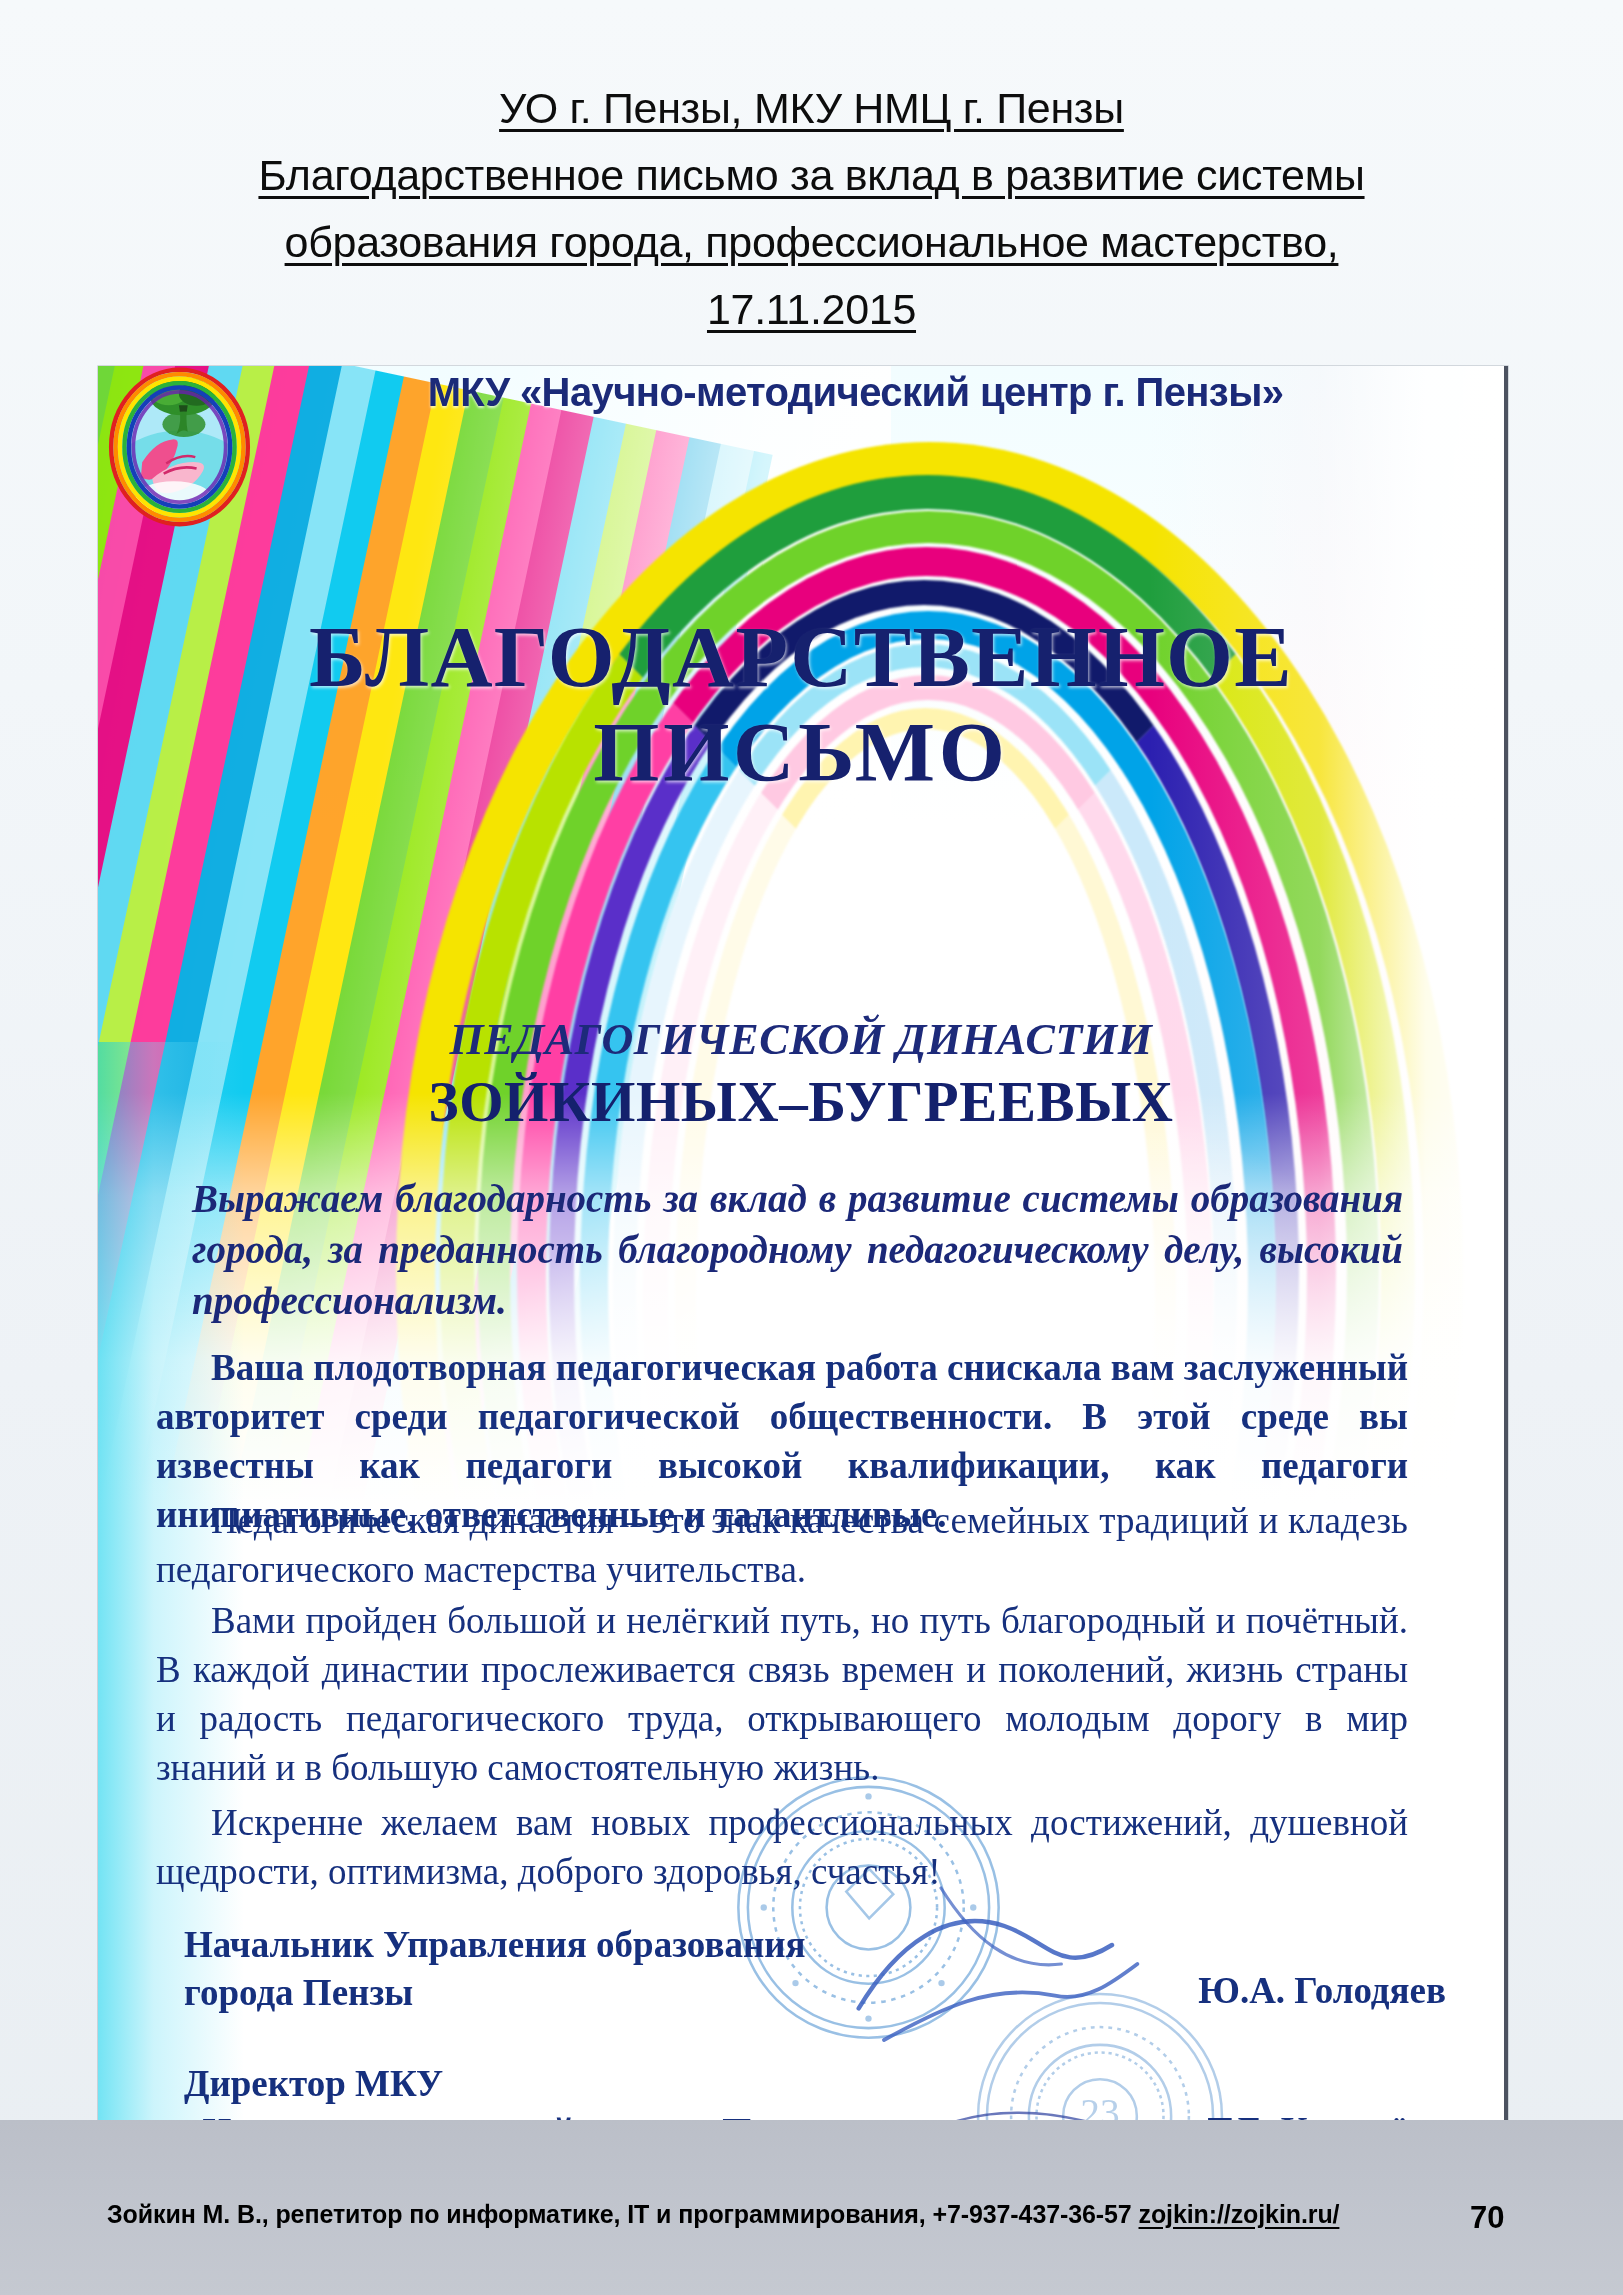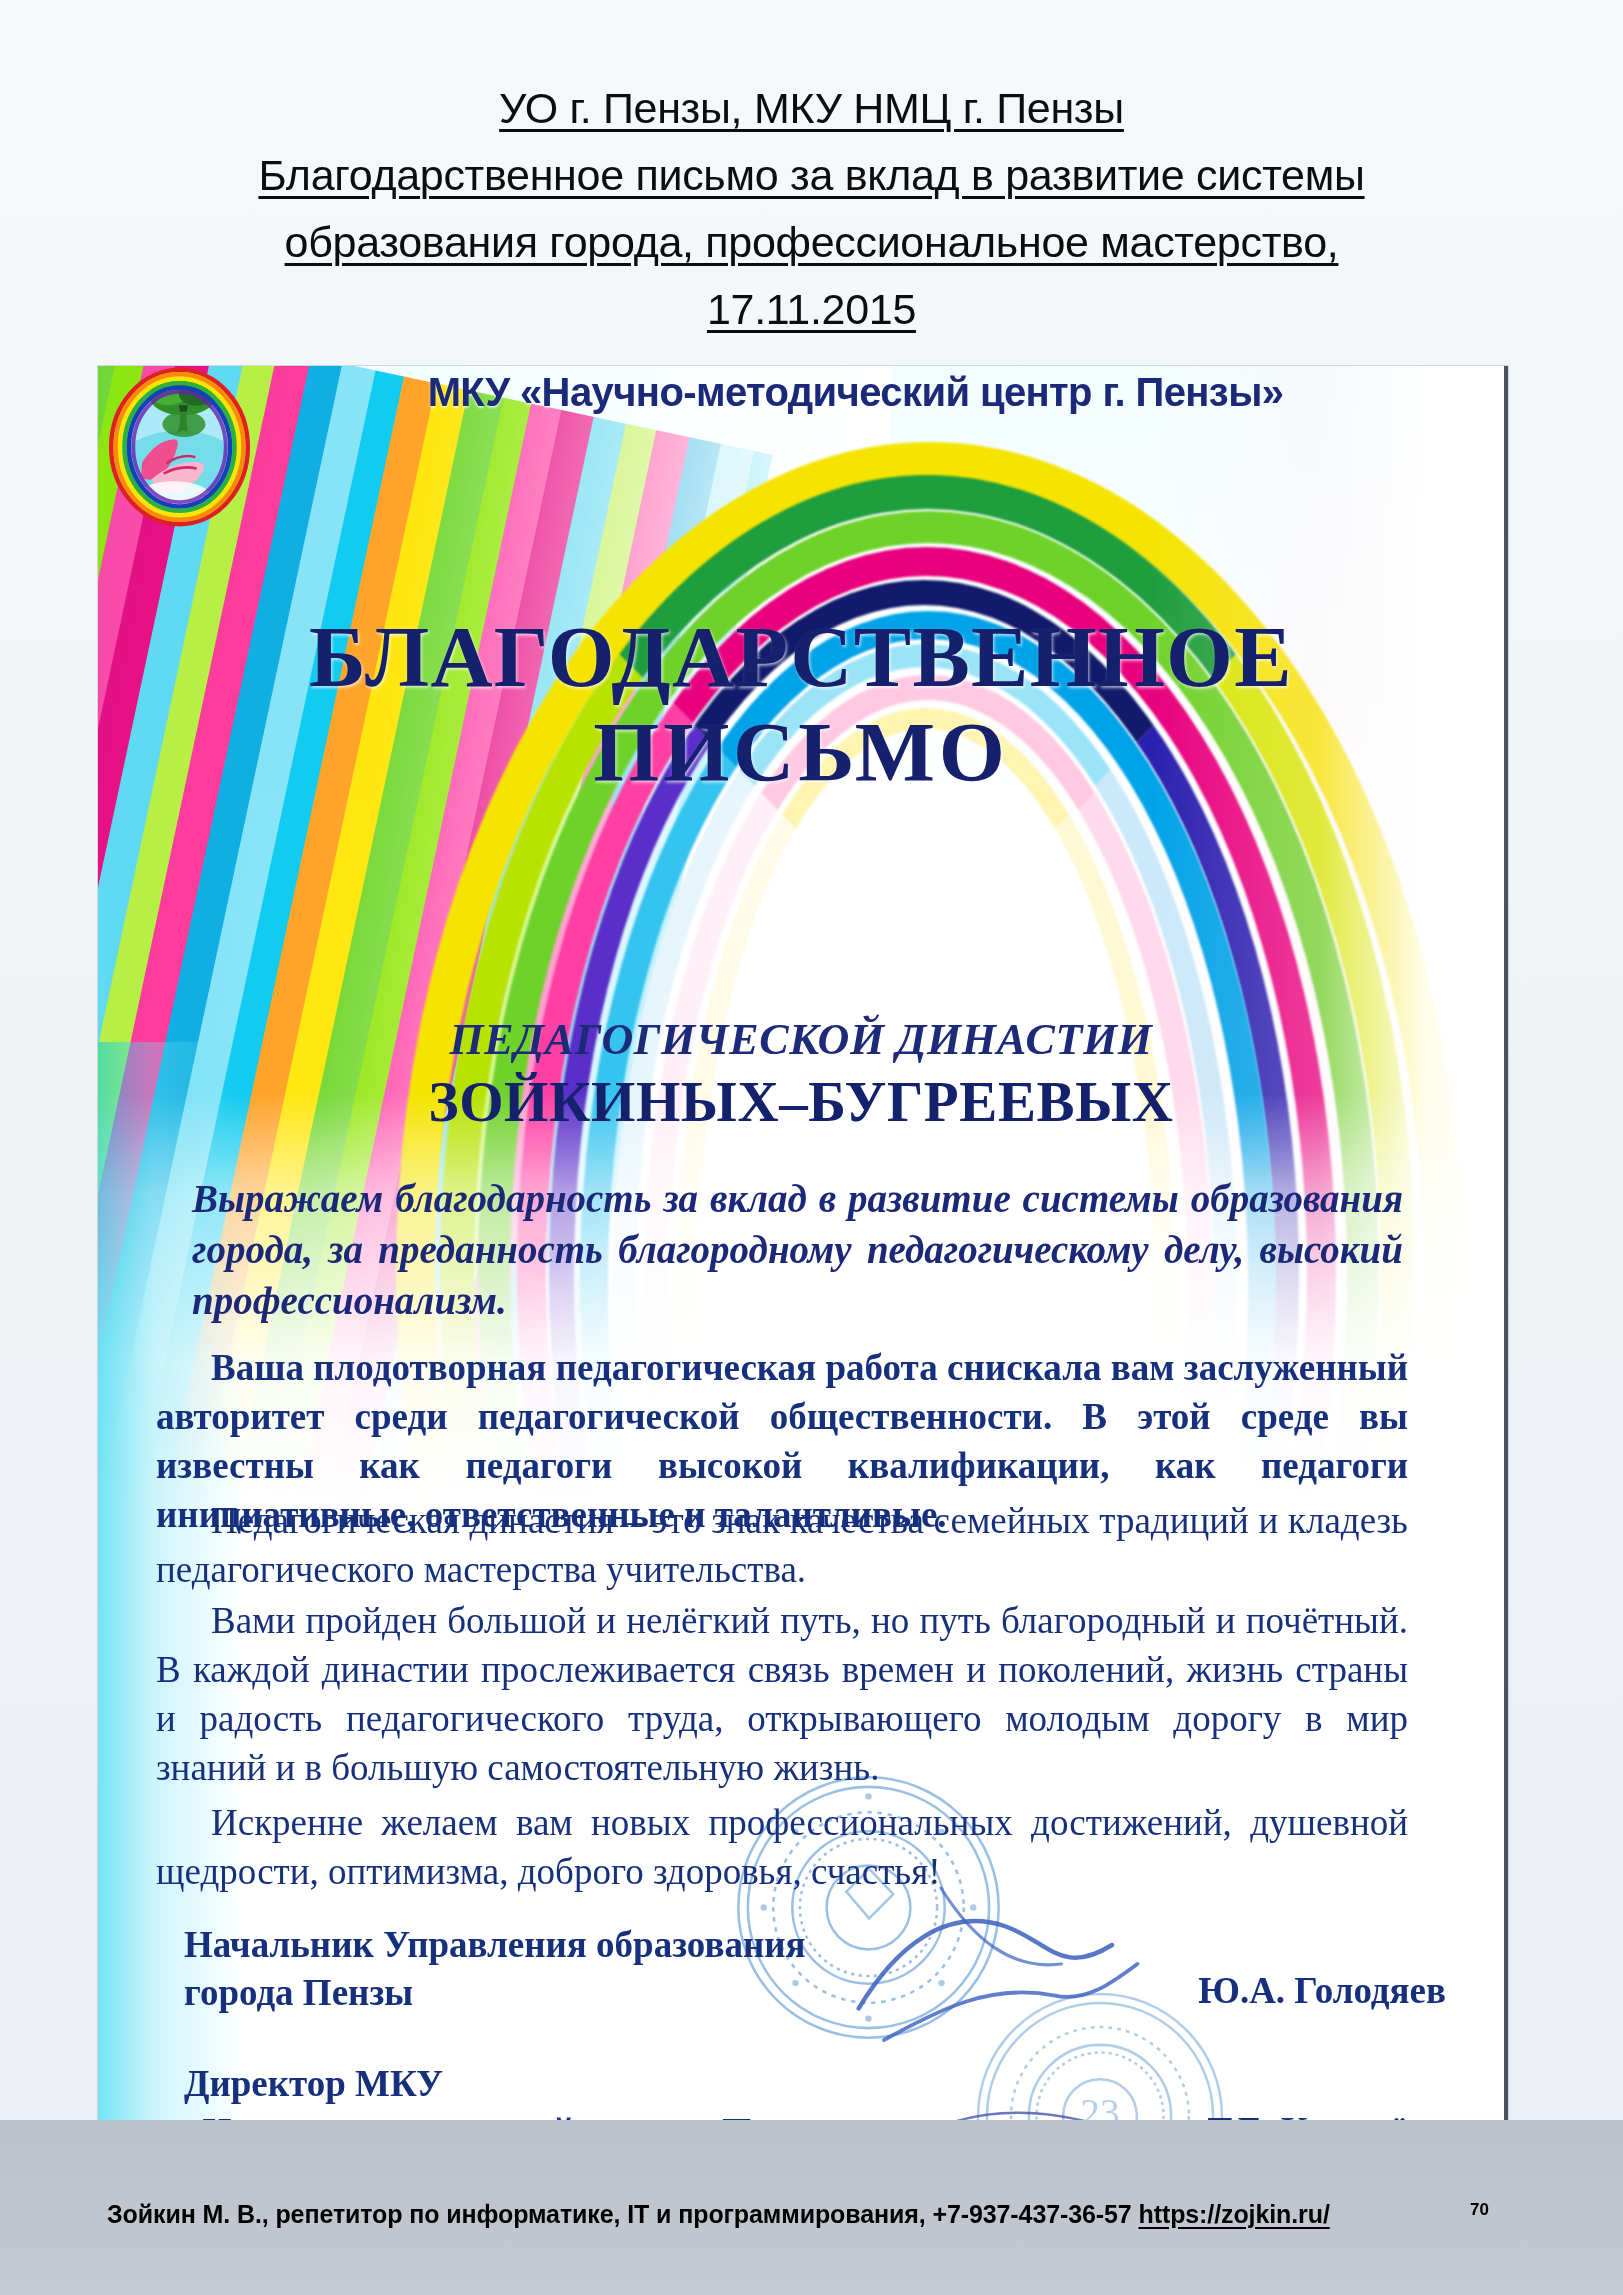--- a/index.html
+++ b/index.html
@@ -161,21 +161,21 @@
     background:linear-gradient(180deg,#bbbfc8 0%,#c0c4cd 45%,#c5c9d1 100%);
   }
   .footer-text{
     position:absolute;left:107px;top:2200px;
     font-family:"Liberation Sans",sans-serif;font-weight:700;font-size:25px;
     color:#000;letter-spacing:-0.1px;white-space:nowrap;
   }
   .footer-link{color:#000;text-decoration:underline;text-underline-offset:3.8px;}
   .footer-page{
     position:absolute;left:1470px;top:2200px;
-    font-family:"Liberation Sans",sans-serif;font-weight:700;font-size:17px;color:#000;
+    font-family:"Liberation Sans",sans-serif;font-weight:700;font-size:31px;color:#000;
   }
 </style>
 </head>
 <body>
 
 <div class="slide-title">
   <span>УО г. Пензы, МКУ НМЦ г. Пензы</span><br>
   <span>Благодарственное письмо  за вклад в развитие системы</span><br>
   <span>образования города, профессиональное мастерство,</span><br>
   <span>17.11.2015</span>
@@ -313,15 +313,15 @@
         <div class="sig-role">«Научно-методический центр г. Пензы»</div>
       </div>
       <div class="sig2-name">Т.Б. Кремнёва</div>
 
     </div>
 
   </div>
 </div>
 
 <div class="footer-band"></div>
-<div class="footer-text"><span>Зойкин М. В., репетитор по информатике,  IT и программирования,  +7-937-437-36-57  </span><span class="footer-link">https://zojkin.ru/</span></div>
+<div class="footer-text"><span>Зойкин М. В., репетитор по информатике,  IT и программирования,  +7-937-437-36-57  </span><span class="footer-link">zojkin://zojkin.ru/</span></div>
 <div class="footer-page">70</div>
 
 
 </body></html>

